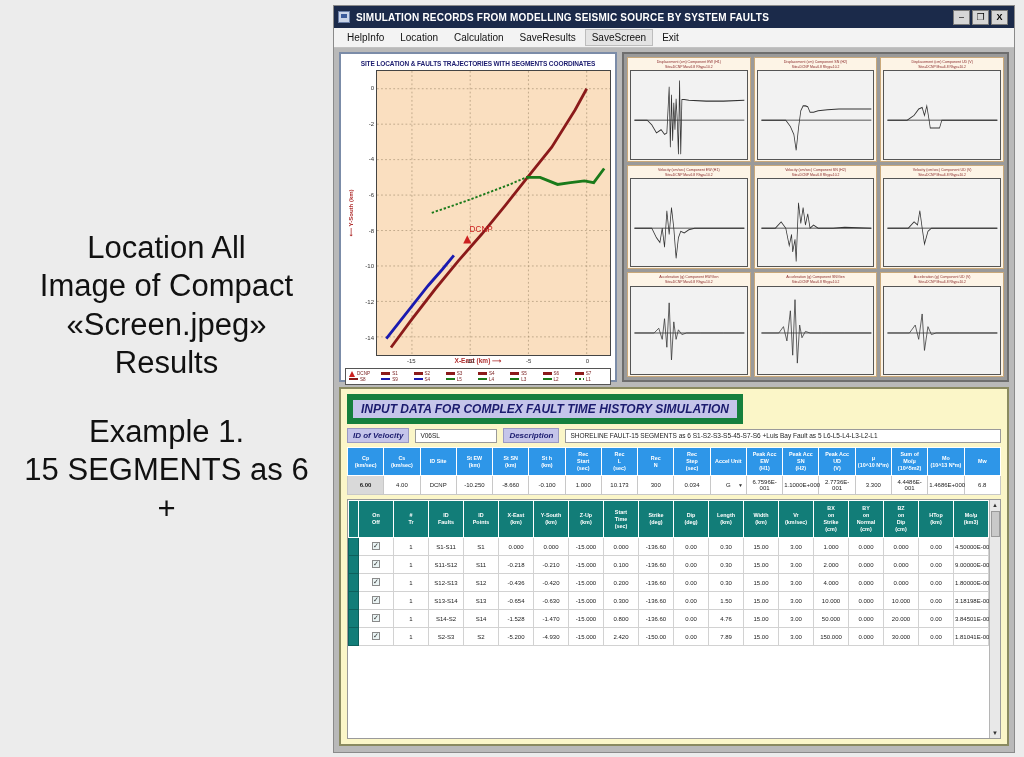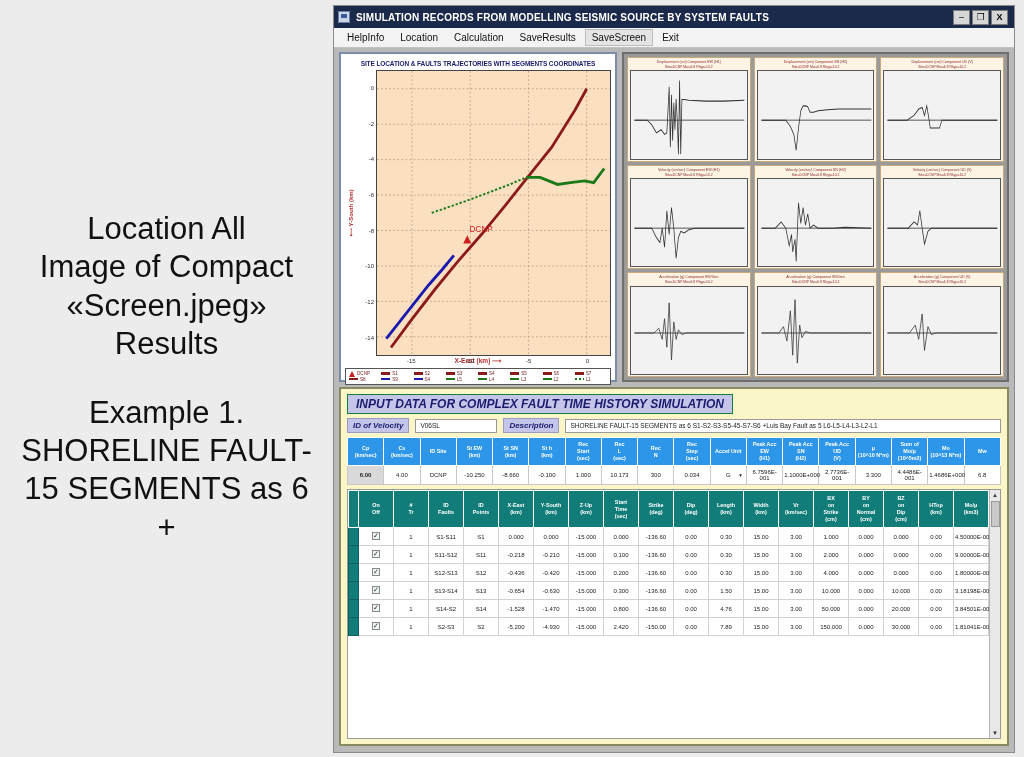--- a/index.html
+++ b/index.html
@@ -116,21 +116,21 @@
   .rec-t2 { font-size: 3.4px; color: #8a2a2a; text-align: center; line-height: 1.35; white-space: nowrap; margin-bottom: 1px; }
   .rec-plot { flex: 1; background: #f2f2f2; border: 1px solid #555; position: relative; }
   .rec-plot svg { width: 100%; height: 100%; display: block; }
 
   
   .lower {
     flex: 1; background: #fbf6c8; border: 2px solid #8a8a60; padding: 5px 6px;
     display: flex; flex-direction: column; gap: 4px; overflow: hidden;
   }
   .sec-title {
-    background: #c5c5ea; border: 1px solid #15803d; color: #1b1b6e;
+    background: #c5c5ea; border: 6px solid #15803d; color: #1b1b6e;
     font-weight: bold; font-style: italic; font-size: 12px; padding: 2px 8px;
     align-self: flex-start;
   }
   .variant-row { display: flex; align-items: center; gap: 6px; }
   .lbl-chip {
     background: #c5c5ea; color: #1b1b6e; font-weight: bold; font-style: italic;
     font-size: 8px; padding: 2px 5px; border: 1px solid #9a9ac4; white-space: nowrap;
   }
   .inp {
     background: #fff; border: 1px solid #9a9a9a; font-size: 6.5px; color: #222;
@@ -191,21 +191,20 @@
   <div class="caption">
     <div class="cap-block">
       <span class="cap-line">Location All</span>
       <span class="cap-line">Image of Compact</span>
       <span class="cap-line">«Screen.jpeg»</span>
       <span class="cap-line">Results</span>
     </div>
     <div class="cap-gap"></div>
     <div class="cap-block">
       <span class="cap-line">Example 1.</span>
-      <span class="cap-line">SHORELINE FAULT-</span>
       <span class="cap-line">15 SEGMENTS as 6</span>
       <span class="cap-line">+</span>
     </div>
   </div>
 
   <div class="window">
 
     <div class="titlebar">
       <div class="title-ico"></div>
       <div class="title-text">SIMULATION RECORDS FROM MODELLING SEISMIC SOURCE BY SYSTEM FAULTS</div>

